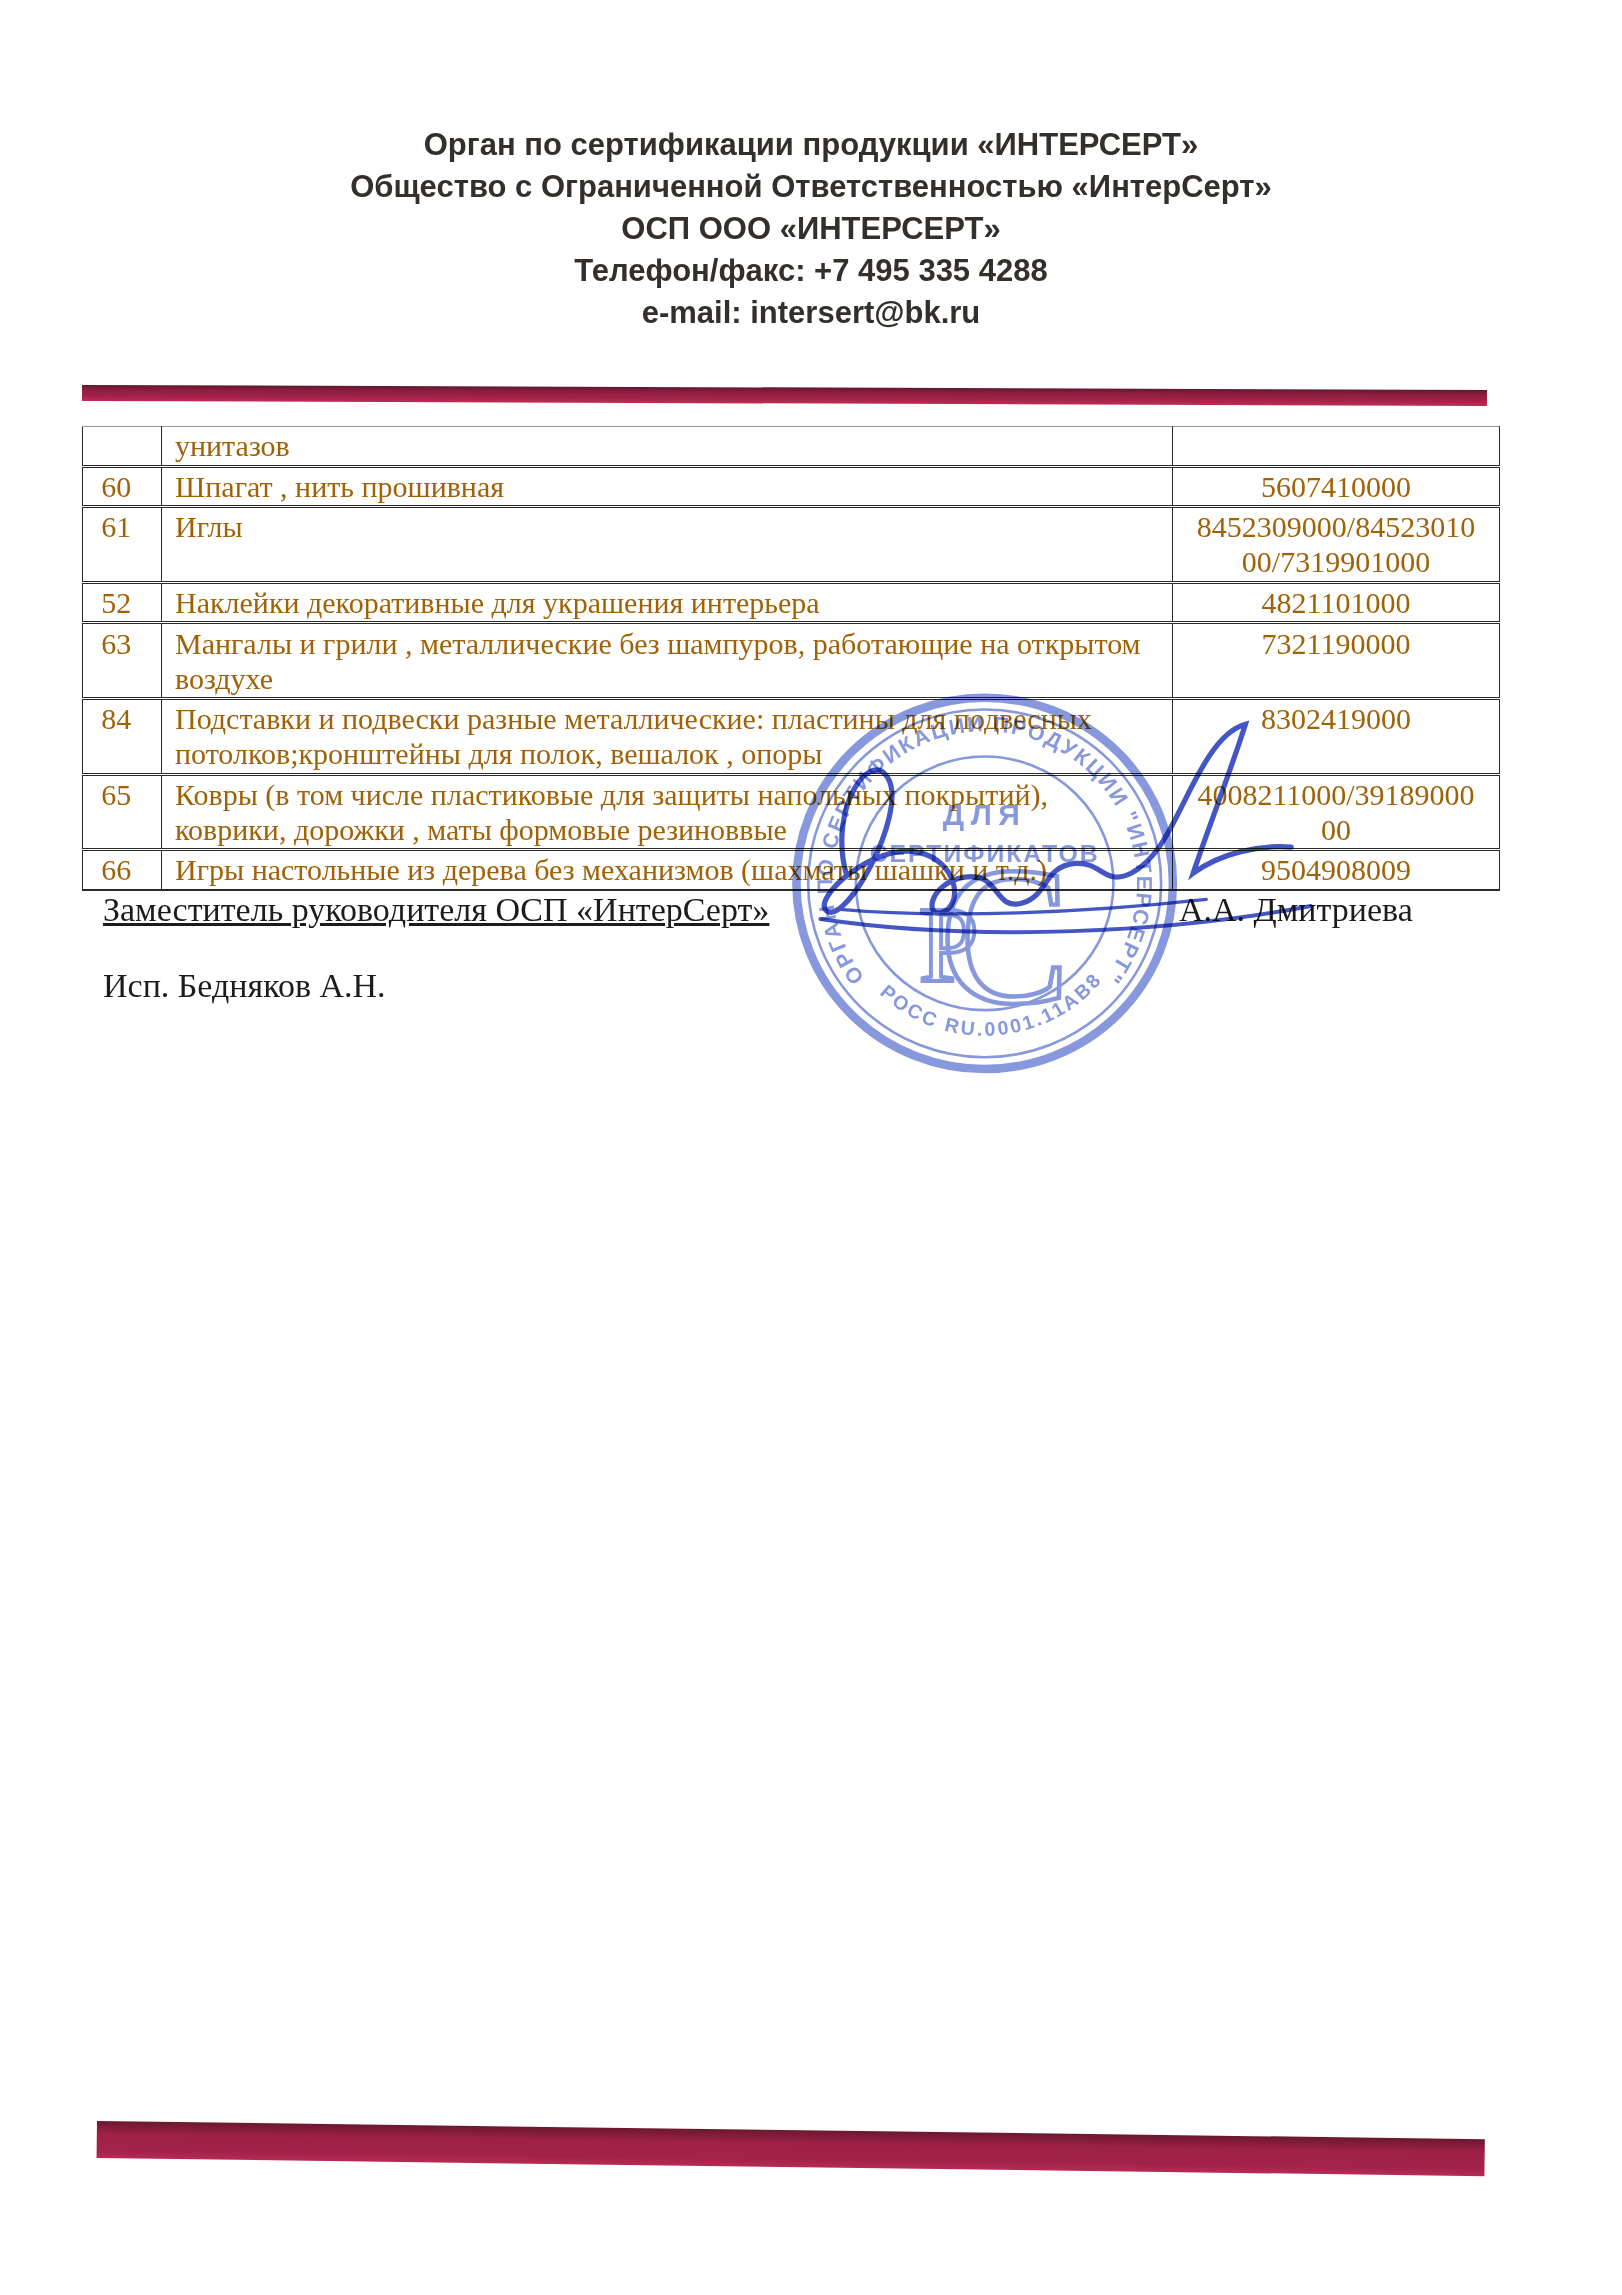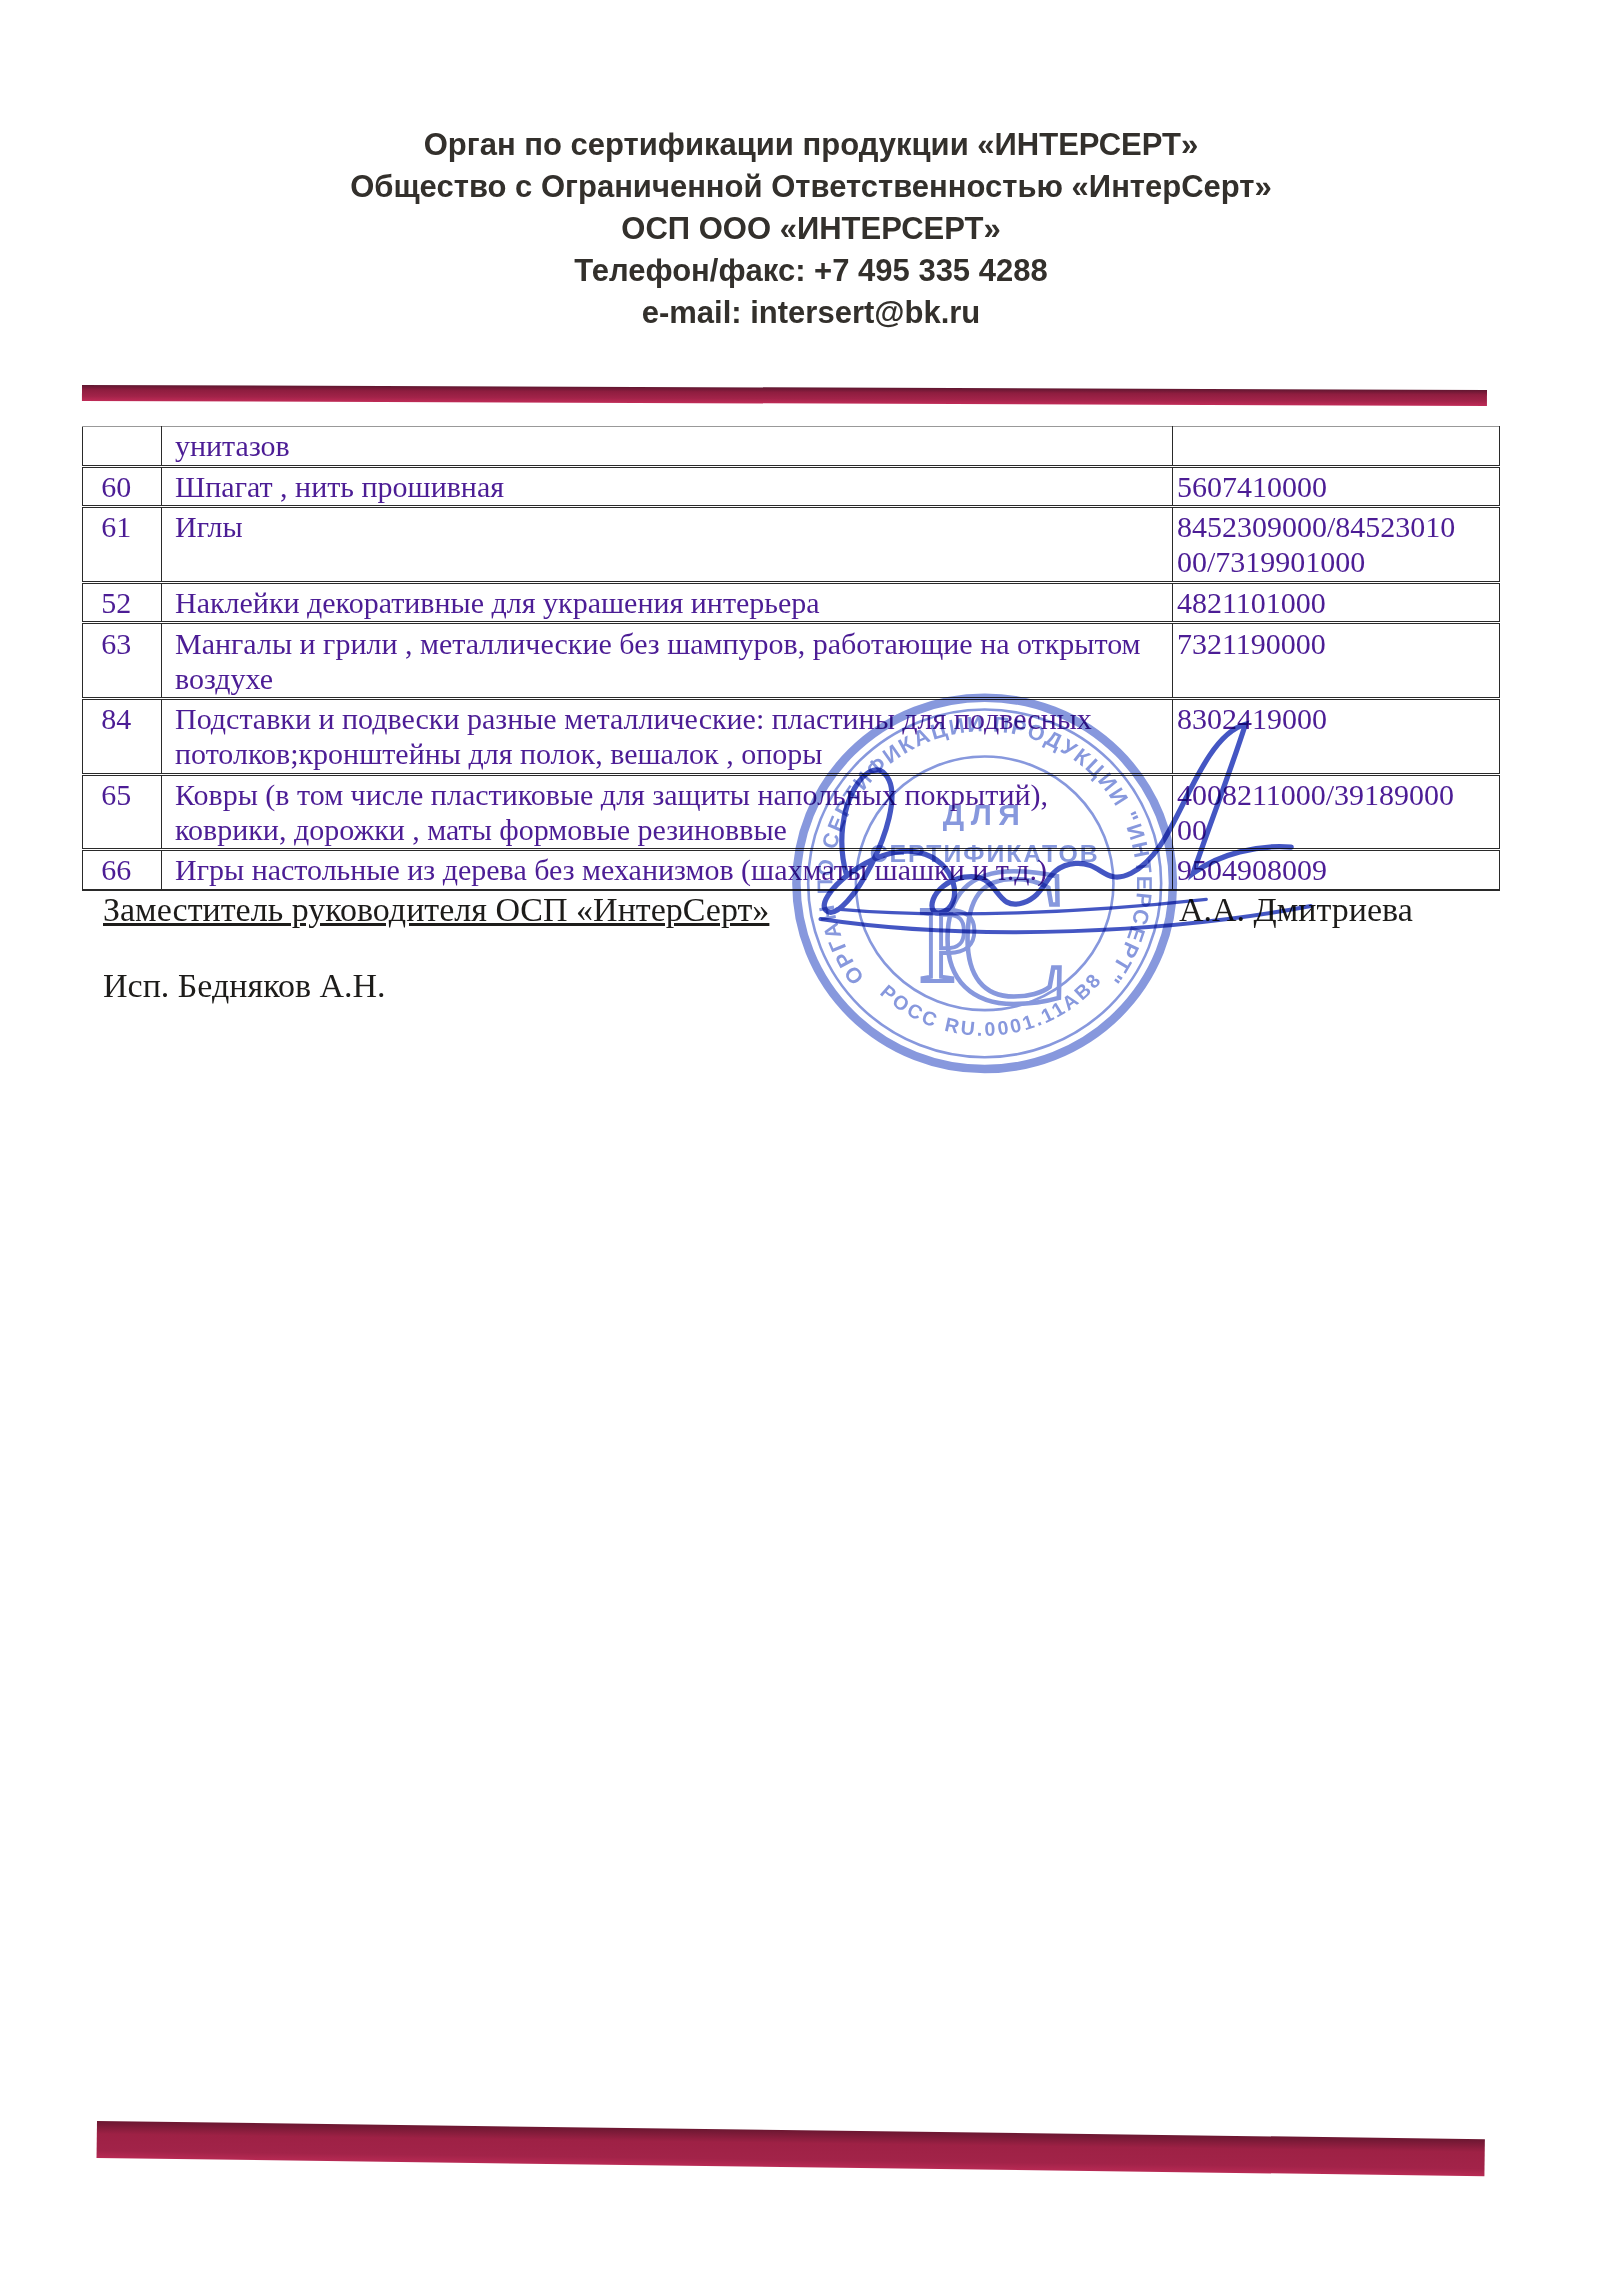--- a/index.html
+++ b/index.html
@@ -26,32 +26,32 @@
   .bottom-bar{
     left:97px;top:2121px;width:1388px;height:37px;
     background:linear-gradient(#6b1731 0%,#9e2145 35%,#a22349 80%,#b82a54 100%);
     transform:rotate(0.75deg);transform-origin:0 0;
   }
 
   
   table.doc-table{
     position:absolute;left:82px;top:426px;width:1417px;
     border-collapse:collapse;table-layout:fixed;
-    font-size:30px;line-height:35px;color:#4c1d95;
+    font-size:30px;line-height:35px;color:#a16207;
   }
   .doc-table td{
     border-left:1.3px solid #2a2a2a;border-right:1.3px solid #2a2a2a;
     border-top:3.3px double #2a2a2a;border-bottom:3.3px double #2a2a2a;
     vertical-align:top;white-space:pre-line;
   }
   .doc-table tr:first-child td{border-top:1.3px solid #999;}
   .doc-table tr:last-child td{border-bottom:2.6px solid #2a2a2a;}
   .doc-table td.num{padding:1.3px 0 1.3px 18.3px;}
   .doc-table td.desc{padding:1.3px 10.5px 1.3px 13px;}
-  .doc-table td.code{text-align:left;padding:1.3px 3.9px;}
+  .doc-table td.code{text-align:center;padding:1.3px 3.9px;}
 
   
   .sig-text{font-size:34px;color:#1d1c1a;white-space:nowrap;}
   .sig-label{left:103px;top:891px;text-decoration:underline;}
   .sig-name{left:1179px;top:891px;}
   .sig-exec{left:103px;top:967px;}
 
   
   .stamp-svg{left:784px;top:687px;mix-blend-mode:multiply;opacity:.82;}
   .sign-svg{left:742px;top:715px;mix-blend-mode:multiply;opacity:.95;}

